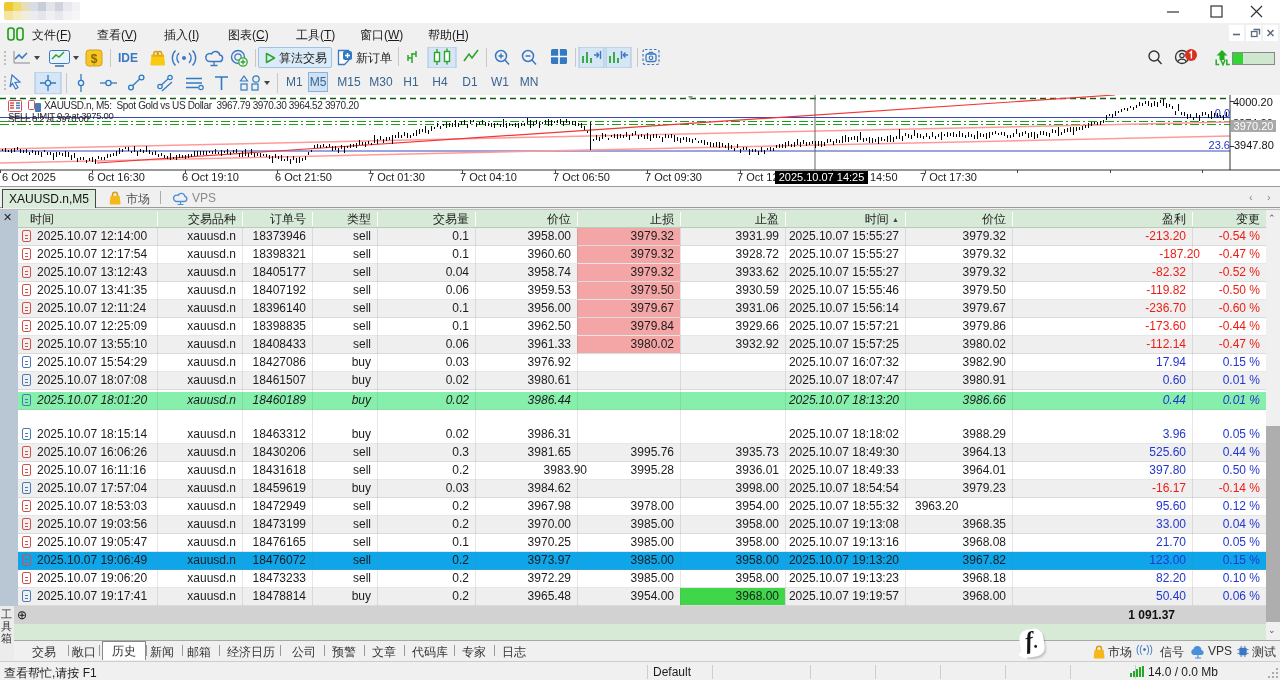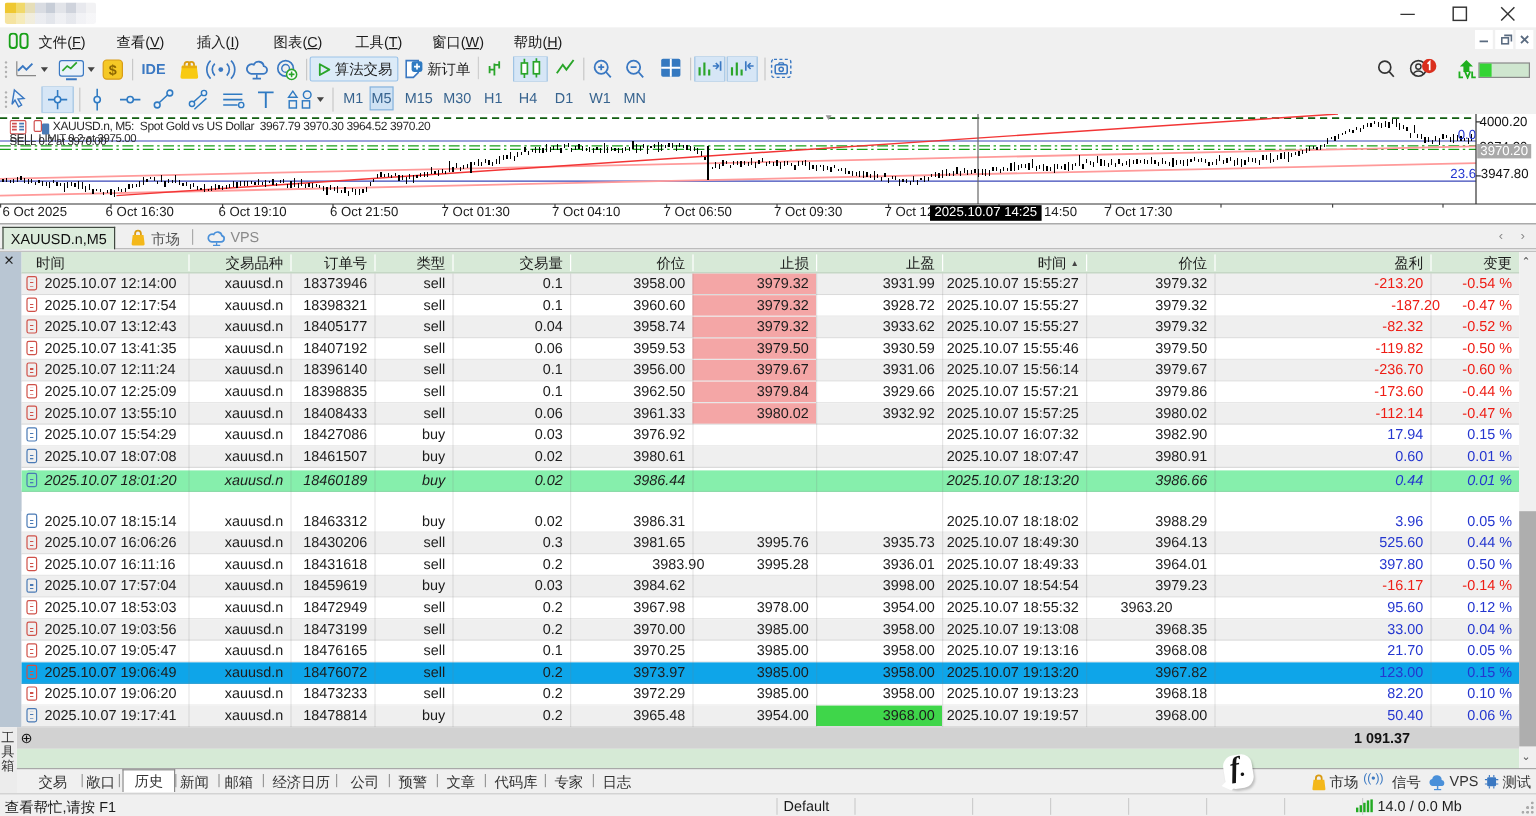--- a/index.html
+++ b/index.html
@@ -575,21 +575,21 @@
       <span class="ic icr"></span>
       <div class="c " style="left:0px;width:139px;padding-left:19px;text-align:left;">2025.10.07 18:53:03</div>
       <div class="c " style="left:139px;width:85px;padding-right:6px;text-align:right;">xauusd.n</div>
       <div class="c " style="left:224px;width:70px;padding-right:6px;text-align:right;">18472949</div>
       <div class="c " style="left:294px;width:65px;padding-right:6px;text-align:right;">sell</div>
       <div class="c " style="left:359px;width:98px;padding-right:6px;text-align:right;">0.2</div>
       <div class="c " style="left:457px;width:102px;padding-right:6px;text-align:right;">3967.98</div>
       <div class="c " style="left:559px;width:103px;padding-right:6px;text-align:right;">3978.00</div>
       <div class="c " style="left:662px;width:105px;padding-right:6px;text-align:right;">3954.00</div>
       <div class="c " style="left:767px;width:120px;padding-right:6px;text-align:right;">2025.10.07 18:55:32</div>
-      <div class="c " style="left:887px;width:107px;padding-right:6px;text-align:center;">3963.20</div>
+      <div class="c " style="left:887px;width:107px;padding-right:6px;text-align:left;padding-left:10px;">3963.20</div>
       <div class="c tb" style="left:994px;width:180px;padding-right:6px;text-align:right;">95.60</div>
       <div class="c tb" style="left:1174px;width:74px;padding-right:6px;text-align:right;">0.12 %</div>
     </div>
 <div class="row" style="top:308px;background:#efefef;">
       <span class="ic icr"></span>
       <div class="c " style="left:0px;width:139px;padding-left:19px;text-align:left;">2025.10.07 19:03:56</div>
       <div class="c " style="left:139px;width:85px;padding-right:6px;text-align:right;">xauusd.n</div>
       <div class="c " style="left:224px;width:70px;padding-right:6px;text-align:right;">18473199</div>
       <div class="c " style="left:294px;width:65px;padding-right:6px;text-align:right;">sell</div>
       <div class="c " style="left:359px;width:98px;padding-right:6px;text-align:right;">0.2</div>

